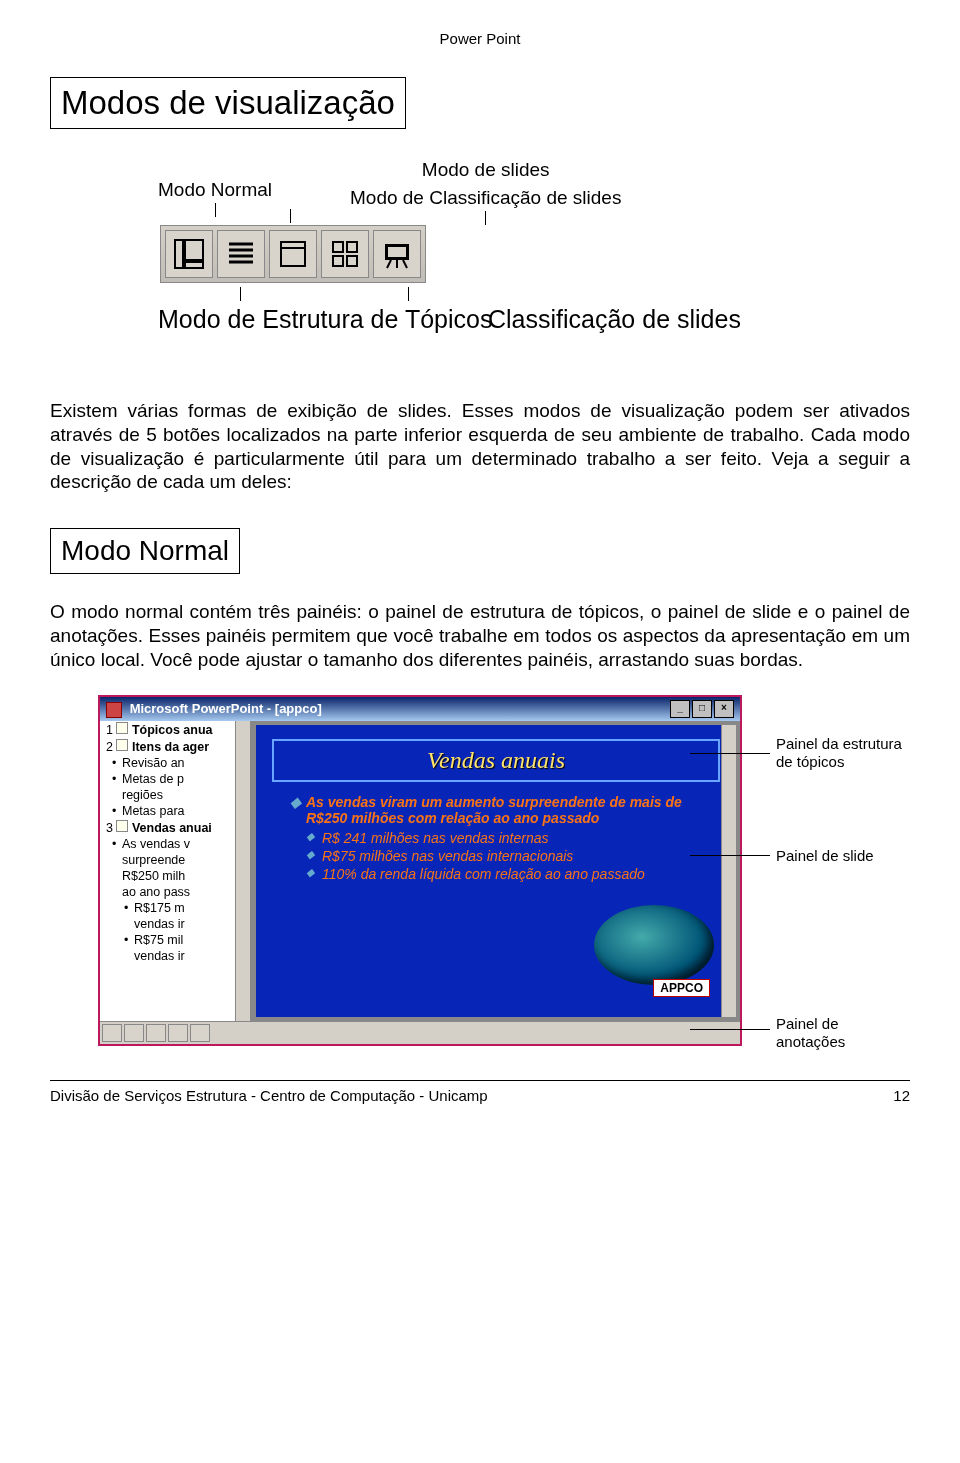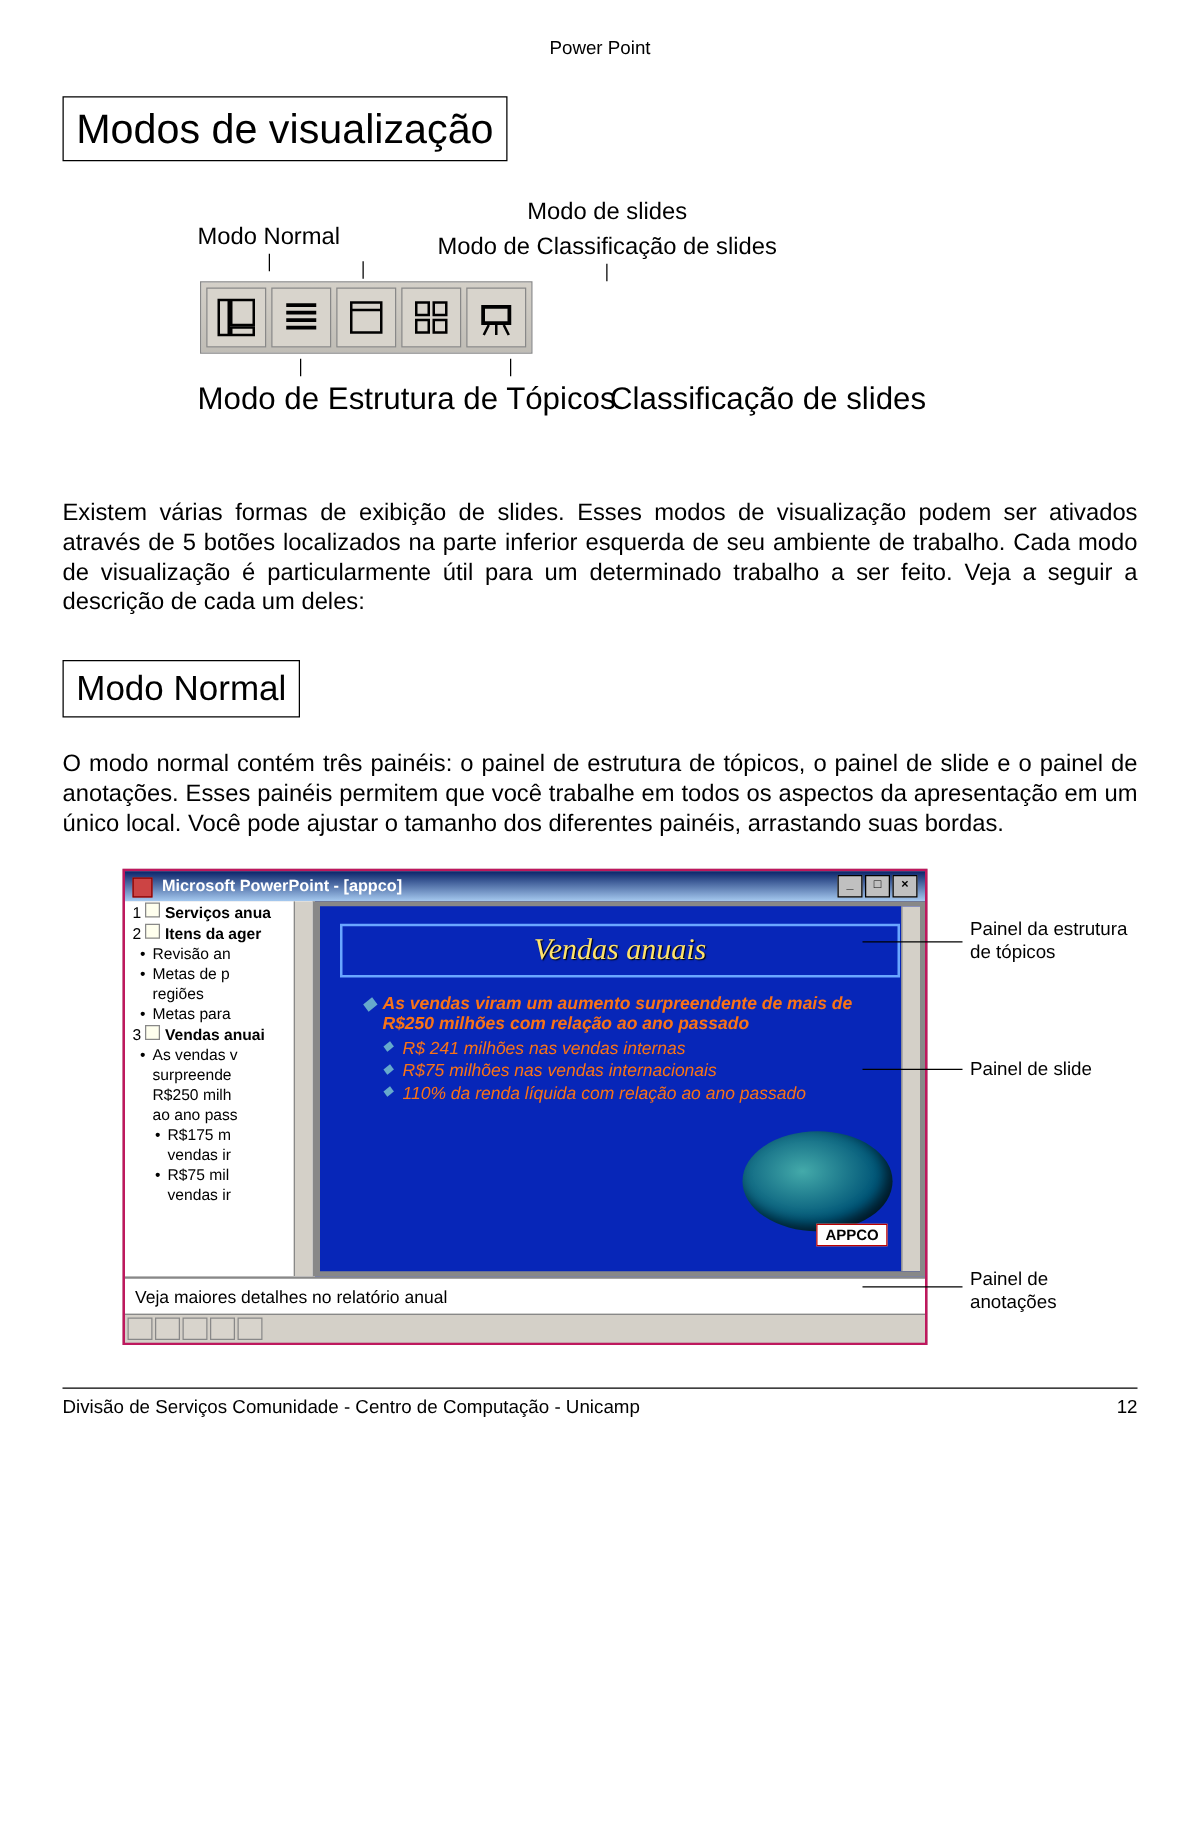--- a/index.html
+++ b/index.html
@@ -320,21 +320,21 @@
         </span>
         <span class="icons">
           <span class="win-btn">_</span>
           <span class="win-btn">□</span>
           <span class="win-btn">×</span>
         </span>
       </div>
       <div class="ss-body">
         <div class="outline-pane">
           <div id="outline-host">
-              <div class="outline-item"><span class="outline-num">1</span> <span style="display:inline-block;width:10px;height:10px;border:1px solid #888;background:#ffe;"></span> <span class="outline-bold">Serviços anua</span></div>
+              <div class="outline-item"><span class="outline-num">1</span> <span style="display:inline-block;width:10px;height:10px;border:1px solid #888;background:#ffe;"></span> <span class="outline-bold">Tópicos anua</span></div>
               <div class="outline-item"><span class="outline-num">2</span> <span style="display:inline-block;width:10px;height:10px;border:1px solid #888;background:#ffe;"></span> <span class="outline-bold">Itens da ager</span></div>
               <div class="outline-item bullet-li">Revisão an</div>
               <div class="outline-item bullet-li">Metas de p</div>
               <div class="outline-item" style="padding-left: 22px;">regiões</div>
               <div class="outline-item bullet-li">Metas para</div>
               <div class="outline-item"><span class="outline-num">3</span> <span style="display:inline-block;width:10px;height:10px;border:1px solid #888;background:#ffe;"></span> <span class="outline-bold">Vendas anuai</span></div>
               <div class="outline-item bullet-li">As vendas v</div>
               <div class="outline-item" style="padding-left: 22px;">surpreende</div>
               <div class="outline-item" style="padding-left: 22px;">R$250 milh</div>
               <div class="outline-item" style="padding-left: 22px;">ao ano pass</div>
@@ -353,21 +353,20 @@
                 <div class="lv2">R$ 241 milhões nas vendas internas</div>
                 <div class="lv2">R$75 milhões nas vendas internacionais</div>
                 <div class="lv2">110% da renda líquida com relação ao ano passado</div>
               </div>
           </div>
           <div class="globe-logo"></div>
           <div class="globe-label">APPCO</div>
           <div class="sb-r"></div>
         </div>
       </div>
-      <div class="notes-pane">Veja maiores detalhes no relatório anual</div>
       <div class="statusbar">
         <div class="sb-btn"></div>
         <div class="sb-btn"></div>
         <div class="sb-btn"></div>
         <div class="sb-btn"></div>
         <div class="sb-btn"></div>
       </div>
     </div>
 
     <div class="callout-line" style="left:640px; top:58px; width:80px;"></div>
@@ -375,16 +374,16 @@
 
     <div class="callout-line" style="left:640px; top:160px; width:80px;"></div>
     <div class="callout-text" style="left:726px; top:152px;">Painel de slide</div>
 
     <div class="callout-line" style="left:640px; top:334px; width:80px;"></div>
     <div class="callout-text" style="left:726px; top:320px;">Painel de anotações</div>
   </div>
 
   <div class="footer-rule"></div>
   <div class="footer">
-    <span>Divisão de Serviços Comunidade - Centro de Computação - Unicamp</span>
+    <span>Divisão de Serviços Estrutura - Centro de Computação - Unicamp</span>
     <span>12</span>
   </div>
 </div>
 
 </body></html>

